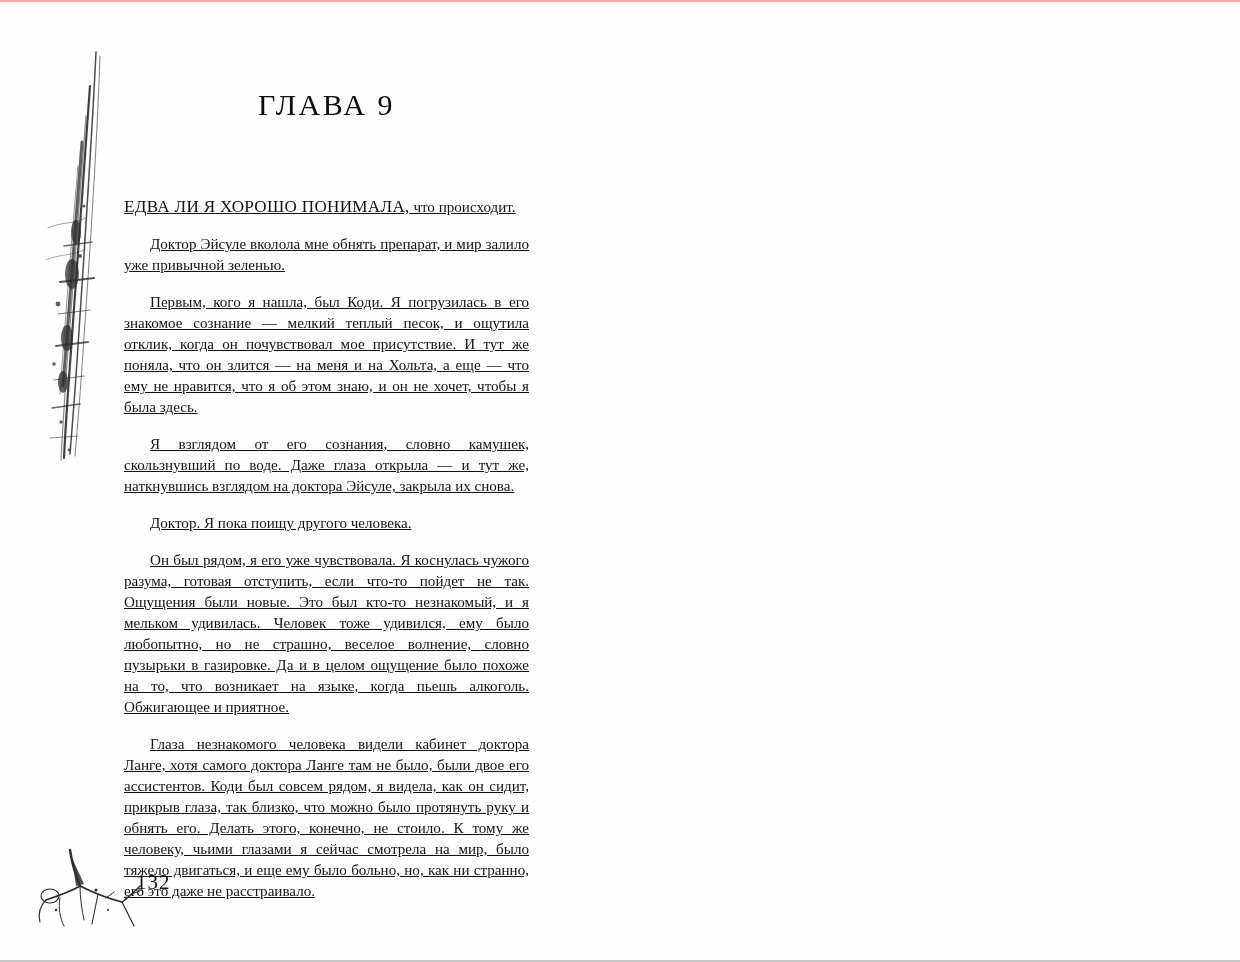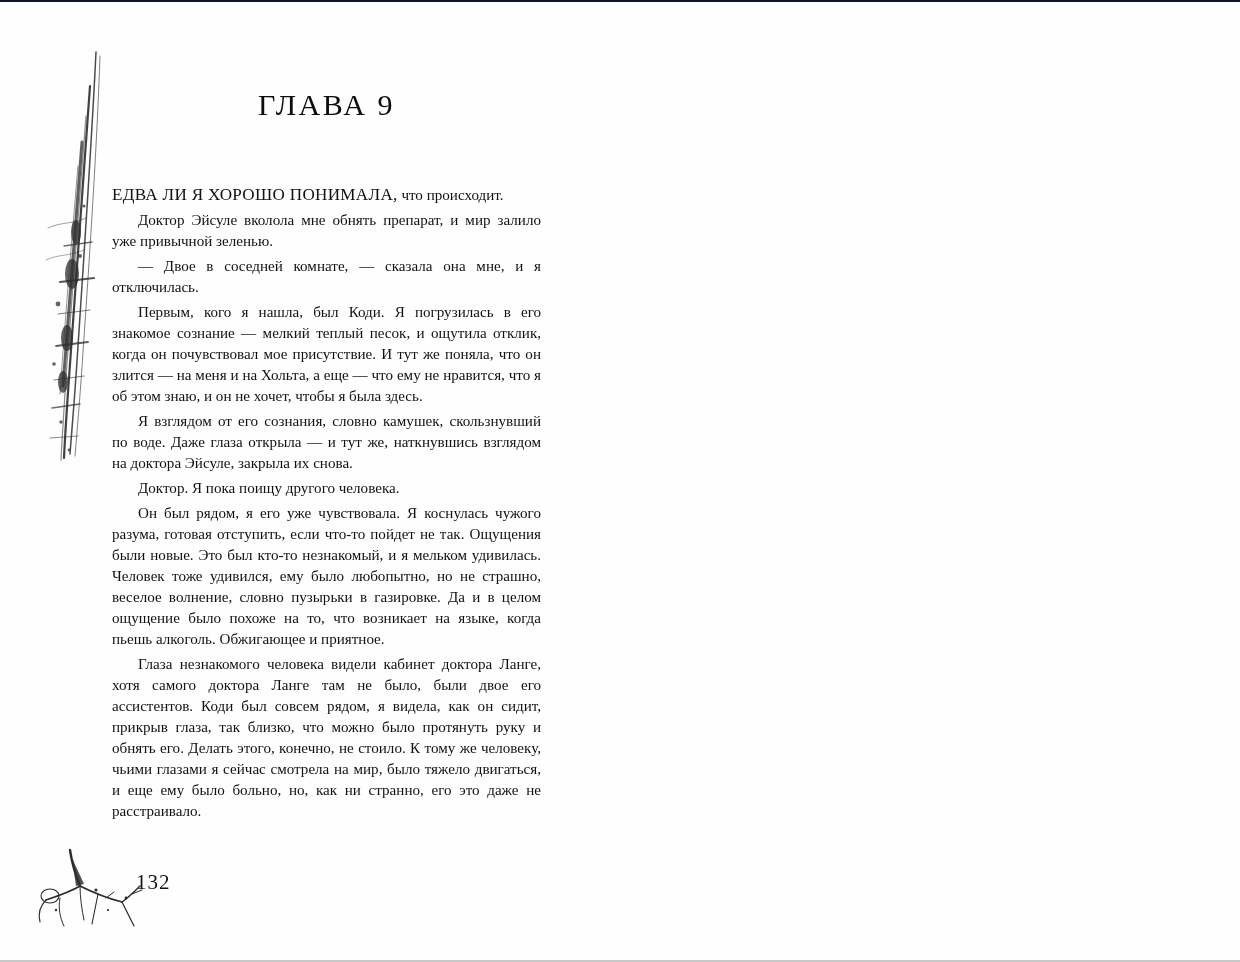--- a/index.html
+++ b/index.html
@@ -8,21 +8,21 @@
     padding: 0;
     background: #ffffff;
   }
   .spread {
     position: relative;
     width: 1240px;
     height: 962px;
     background: #fefefe;
     overflow: hidden;
     box-sizing: border-box;
-    border-top: 2px solid #0f172a;
+    border-top: 2px solid #fca5a5;
     border-bottom: 2px solid #c8c8c8;
   }
 
   
   .page {
     position: absolute;
     top: 0;
     height: 962px;
     box-sizing: border-box;
   }
@@ -48,22 +48,23 @@
     width: 437px;
     text-align: center;
     font-family: "Liberation Serif", "DejaVu Serif", serif;
     font-size: 30px;
     letter-spacing: 2.5px;
     color: #0d0d0d;
     font-weight: 400;
   }
 
   p.para {
-    margin: 4px;
+    margin: 16px;
     text-indent: 26px;
+    text-decoration: underline;
   }
   p.para.first { text-indent: 0; }
   .smallcaps {
     font-variant: small-caps;
     font-size: 17.1px;
     letter-spacing: 0.3px;
   }
 
   
   .folio {
@@ -123,21 +124,20 @@
           <circle cx="35" cy="404" r="1.4"></circle>
         </g>
       </svg>
     </div>
 
     <div class="chapter-title">ГЛАВА 9</div>
 
     <div class="textblock col-left">
       <p class="para first"><span class="smallcaps">ЕДВА ЛИ Я ХОРОШО ПОНИМАЛА,</span><span> что происходит.</span></p>
       <p class="para">Доктор Эйсуле вколола мне обнять препарат, и мир залило уже привычной зеленью.</p>
-      <p class="para">— Двое в соседней комнате, — сказала она мне, и я отключилась.</p>
       <p class="para">Первым, кого я нашла, был Коди. Я погрузилась в его знакомое сознание — мелкий теплый песок, и ощутила отклик, когда он почувствовал мое присутствие. И тут же поняла, что он злится — на меня и на Хольта, а еще — что ему не нравится, что я об этом знаю, и он не хочет, чтобы я была здесь.</p>
       <p class="para">Я взглядом от его сознания, словно камушек, скользнувший по воде. Даже глаза открыла — и тут же, наткнувшись взглядом на доктора Эйсуле, закрыла их снова.</p>
       <p class="para">Доктор. Я пока поищу другого человека.</p>
       <p class="para">Он был рядом, я его уже чувствовала. Я коснулась чужого разума, готовая отступить, если что-то пойдет не так. Ощущения были новые. Это был кто-то незнакомый, и я мельком удивилась. Человек тоже удивился, ему было любопытно, но не страшно, веселое волнение, словно пузырьки в газировке. Да и в целом ощущение было похоже на то, что возникает на языке, когда пьешь алкоголь. Обжигающее и приятное.</p>
       <p class="para">Глаза незнакомого человека видели кабинет доктора Ланге, хотя самого доктора Ланге там не было, были двое его ассистентов. Коди был совсем рядом, я видела, как он сидит, прикрыв глаза, так близко, что можно было протянуть руку и обнять его. Делать этого, конечно, не стоило. К тому же человеку, чьими глазами я сейчас смотрела на мир, было тяжело двигаться, и еще ему было больно, но, как ни странно, его это даже не расстраивало.</p>
     </div>
 
     <div class="ornament orn-root-left">
       <svg viewBox="0 0 132 86" xmlns="http://www.w3.org/2000/svg">
         <g stroke="#2b2b2b" fill="none" stroke-linecap="round">

